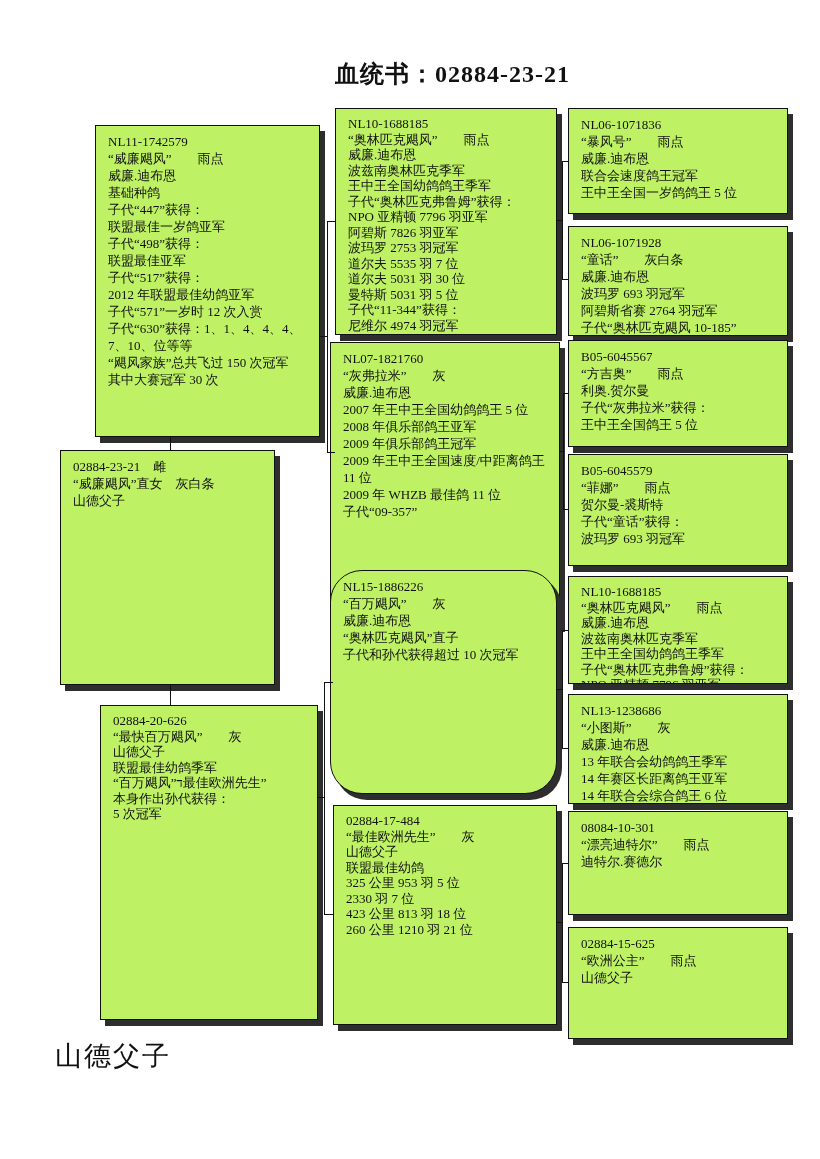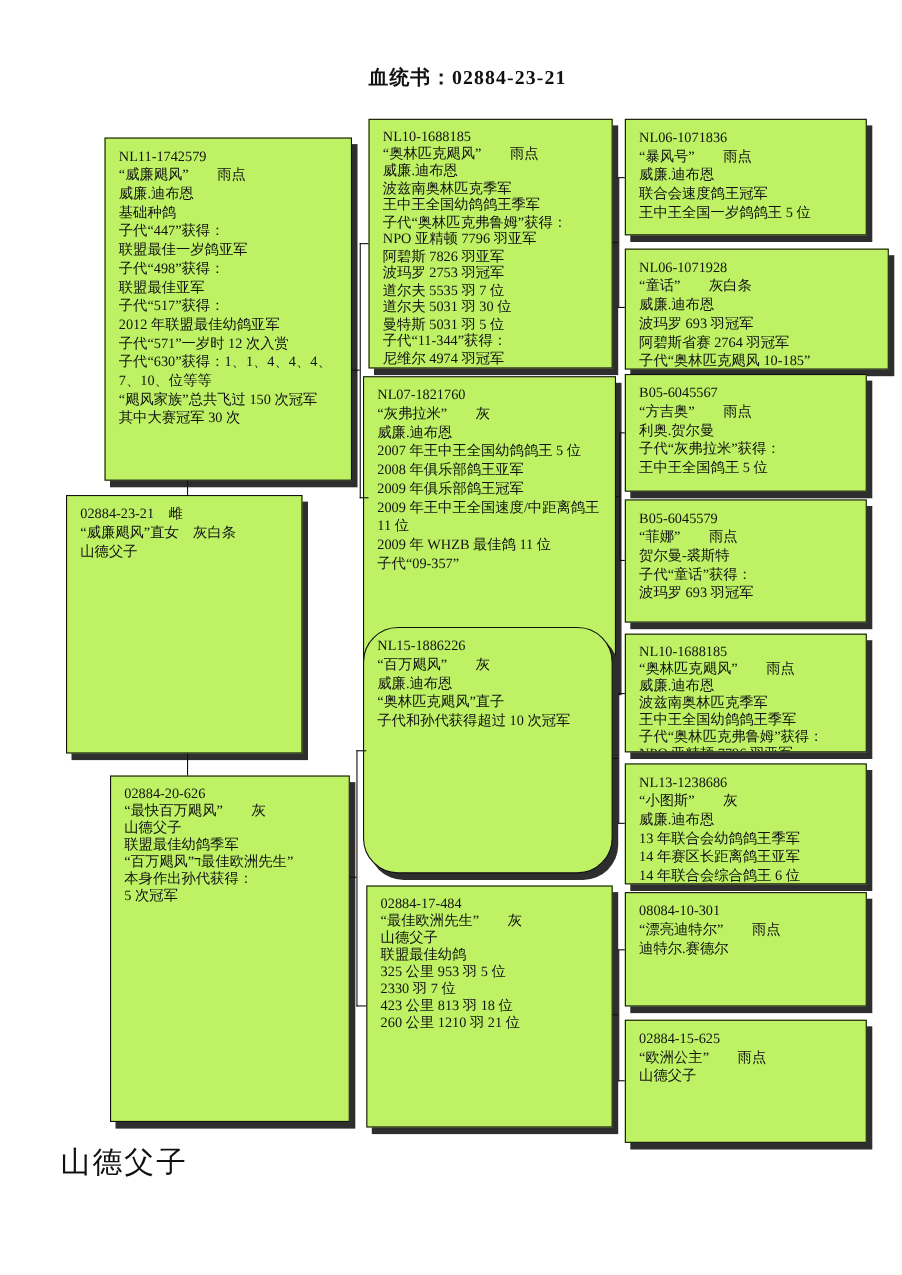--- a/index.html
+++ b/index.html
@@ -3,21 +3,21 @@
 <meta charset="utf-8">
 <style>
   html,body{margin:0;padding:0;}
   body{
     width:820px;height:1159px;position:relative;background:#ffffff;
     font-family:"Liberation Serif","DejaVu Serif",serif;
     color:#111;
   }
   .title{
     position:absolute;left:335px;top:58px;
-    font-size:18px;font-weight:bold;letter-spacing:1px;
+    font-size:24px;font-weight:bold;letter-spacing:1px;
   }
   .pbox{
     position:absolute;background:#bef264;
     border:1.5px solid #111;
     box-shadow:5px 6px 0 0 #2e2e2e;
     padding:7px 8px 0 12px;
     font-size:13px;overflow:hidden;box-sizing:border-box;
   }
   .pbox .line{line-height:17px;white-space:nowrap;}
   .pbox.dense .line{line-height:15.5px;}
@@ -25,21 +25,21 @@
   #box-sire   {left:95px;  top:125px; width:225px; height:312px;}
   #box-subject{left:60px;  top:450px; width:215px; height:235px;}
   #box-dam    {left:100px; top:705px; width:218px; height:315px;}
   
   #box-sire-sire{left:335px; top:108px; width:222px; height:227px;}
   #box-sire-dam {left:330px; top:342px; width:230px; height:284px;}
   #box-dam-sire {left:330px; top:570px; width:227px; height:224px;border-radius:32px;}
   #box-dam-dam  {left:333px; top:805px; width:224px; height:220px;}
   
   #box-ss-sire{left:568px; top:108px; width:220px; height:106px;}
-  #box-ss-dam {left:568px; top:226px; width:240px; height:110px;}
+  #box-ss-dam {left:568px; top:226px; width:220px; height:110px;}
   #box-sd-sire{left:568px; top:340px; width:220px; height:107px;}
   #box-sd-dam {left:568px; top:454px; width:220px; height:112px;}
   #box-ds-sire{left:568px; top:576px; width:220px; height:108px;}
   #box-ds-dam {left:568px; top:694px; width:220px; height:110px;}
   #box-dd-sire{left:568px; top:811px; width:220px; height:104px;}
   #box-dd-dam {left:568px; top:927px; width:220px; height:112px;}
   .footer{
     position:absolute;left:55px;top:1038px;
     font-size:27px;letter-spacing:2px;
   }

